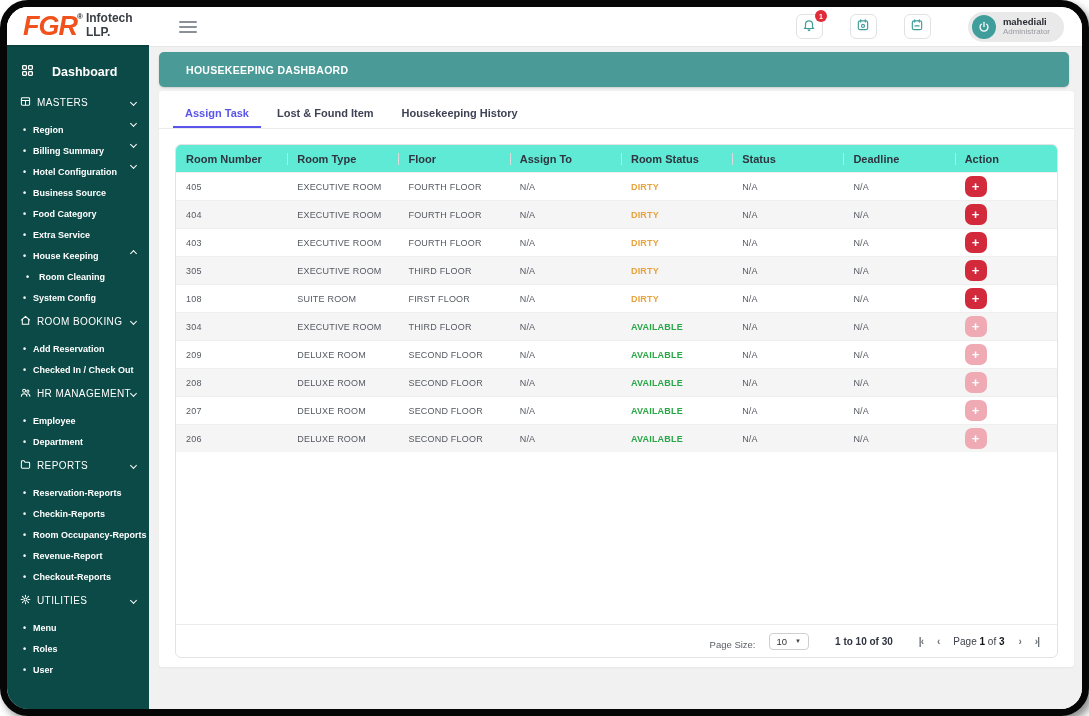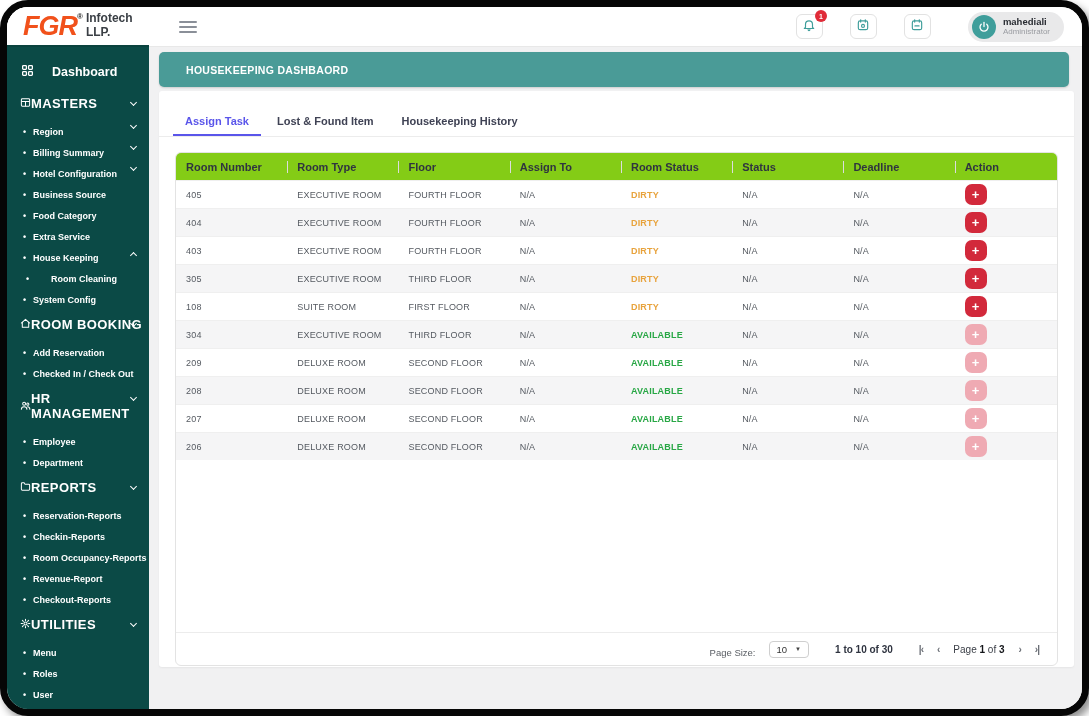--- a/index.html
+++ b/index.html
@@ -67,31 +67,31 @@
   .sidebar {
     width:142px; min-width:142px; background:#0b4a46; color:#fff;
     padding-top:13px; overflow:hidden;
   }
   .side-dashboard {
     display:flex; align-items:center; gap:18px;
     padding:4px 0 4px 14px; font-size:12.5px; font-weight:bold; cursor:pointer;
   }
   .side-dashboard svg { width:13px; height:13px; }
   .side-section {
-    position:relative; display:flex; align-items:center; 
+    position:relative; display:flex; align-items:center; gap:6px;
     padding:5px 0 5px 13px; margin-top:7px;
-    font-size:13px; font-weight:bold; letter-spacing:.4px; cursor:pointer;
+    font-size:10px; font-weight:normal; letter-spacing:.4px; cursor:pointer;
   }
   .side-section svg { width:11px; height:11px; }
   .side-item {
     position:relative; height:21px; display:flex; align-items:flex-end;
     padding-left:26px; font-size:9px; font-weight:bold; cursor:pointer;
   }
   .side-item::before { content:"•"; position:absolute; left:16px; font-size:9px; }
-  .side-item.nested { padding-left:44px; }
+  .side-item.nested { padding-left:32px; }
   .side-item.nested::before { left:19px; }
   .chev {
     position:absolute; right:13px; width:5px; height:5px;
     border-right:1.5px solid #fff; border-bottom:1.5px solid #fff;
   }
   .chev.down { transform:rotate(45deg); top:9px; }
   .chev.up { transform:rotate(-135deg); top:11px; }
   .side-item .chev.down { top:7px; }
   
   .main { flex:1; background:#f1f1f2; padding:5px 8px 0 10px; overflow:hidden; }
@@ -102,32 +102,32 @@
     margin-right:5px;
     box-shadow:0 1px 2px rgba(0,0,0,.15);
   }
   .panel {
     background:#fff; margin-top:4px; height:576px; border-radius:3px;
     box-shadow:0 1px 2px rgba(0,0,0,.05);
     display:flex; flex-direction:column;
   }
   .tabs { display:flex; gap:4px; padding:0 14px; border-bottom:1px solid #ececec; }
   .tab {
-    padding:24px 12px 7px; font-size:11px; font-weight:bold; color:#3f4254;
+    padding:16px 12px 7px; font-size:11px; font-weight:bold; color:#3f4254;
     cursor:pointer; border-bottom:2px solid transparent;text-align:right;
   }
   .tab.active { color:#5a55ea; border-bottom-color:#5a55ea; }
   .table-card {
     margin:15px 16px 0 16px; height:514px;
     border:1px solid #e3e3e3; border-radius:6px; background:#fff;
     display:flex; flex-direction:column; overflow:hidden;
   }
   .t-head {
     display:grid; grid-template-columns:repeat(7,1fr) .92fr;
-    height:27px; align-items:center; background:#84cc16;
+    height:27px; align-items:center; background:#5eead4;
   }
   .th {
     position:relative; font-size:11px; font-weight:bold; color:#2f3440;
     padding-left:10px; white-space:nowrap; overflow:hidden;
   }
   .th + .th::before {
     content:""; position:absolute; left:0; top:50%; transform:translateY(-50%);
     width:1px; height:14px; background:#dcdcdc;
   }
   .t-row {

